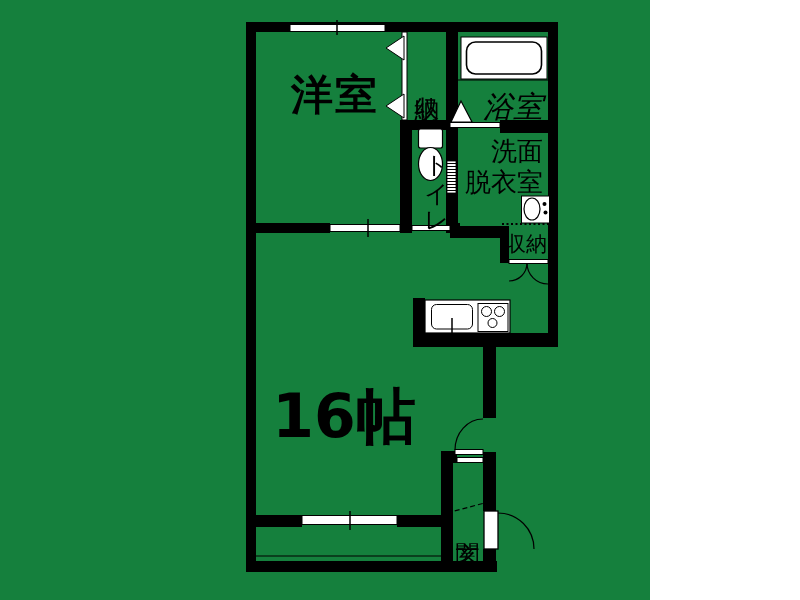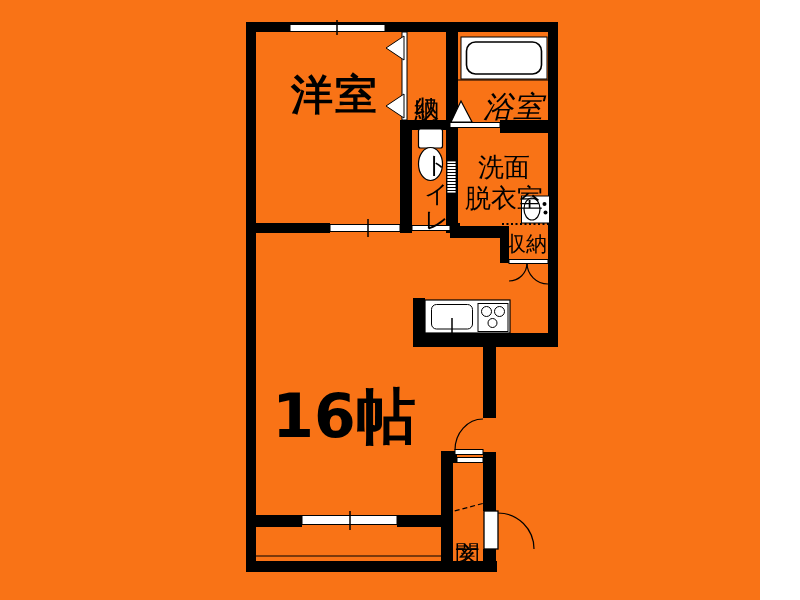--- a/index.html
+++ b/index.html
@@ -1,23 +1,23 @@
 <!DOCTYPE html>
 <html><head>
 <meta charset="utf-8">
 <style>
   html,body{margin:0;padding:0;background:#ffffff;}
-  #canvas{position:relative;width:760px;height:600px;background:#f97316;overflow:hidden;
+  #canvas{position:relative;width:650px;height:600px;background:#15803d;overflow:hidden;
           font-family:"DejaVu Sans","Liberation Sans",sans-serif;}
   #plan-svg{position:absolute;left:0;top:0;}
   .lbl{position:absolute;color:#000;white-space:nowrap;transform:translate(-50%,-50%);
        font-family:"DejaVu Sans","Liberation Sans",sans-serif;line-height:1.05;}
   .vert{writing-mode:vertical-rl;text-orientation:upright;letter-spacing:1px;}
   .big{font-weight:bold;}
-  .center{text-align:center;margin-top:16px;}
+  .center{text-align:right;}
 </style>
 </head>
 <body>
 
 <div id="canvas">
 
   <svg id="plan-svg" width="800" height="600" viewBox="0 0 800 600">
     <defs>
       <pattern id="hatch" patternUnits="userSpaceOnUse" width="4" height="3">
         <rect width="4" height="3" fill="#ffffff"></rect>

